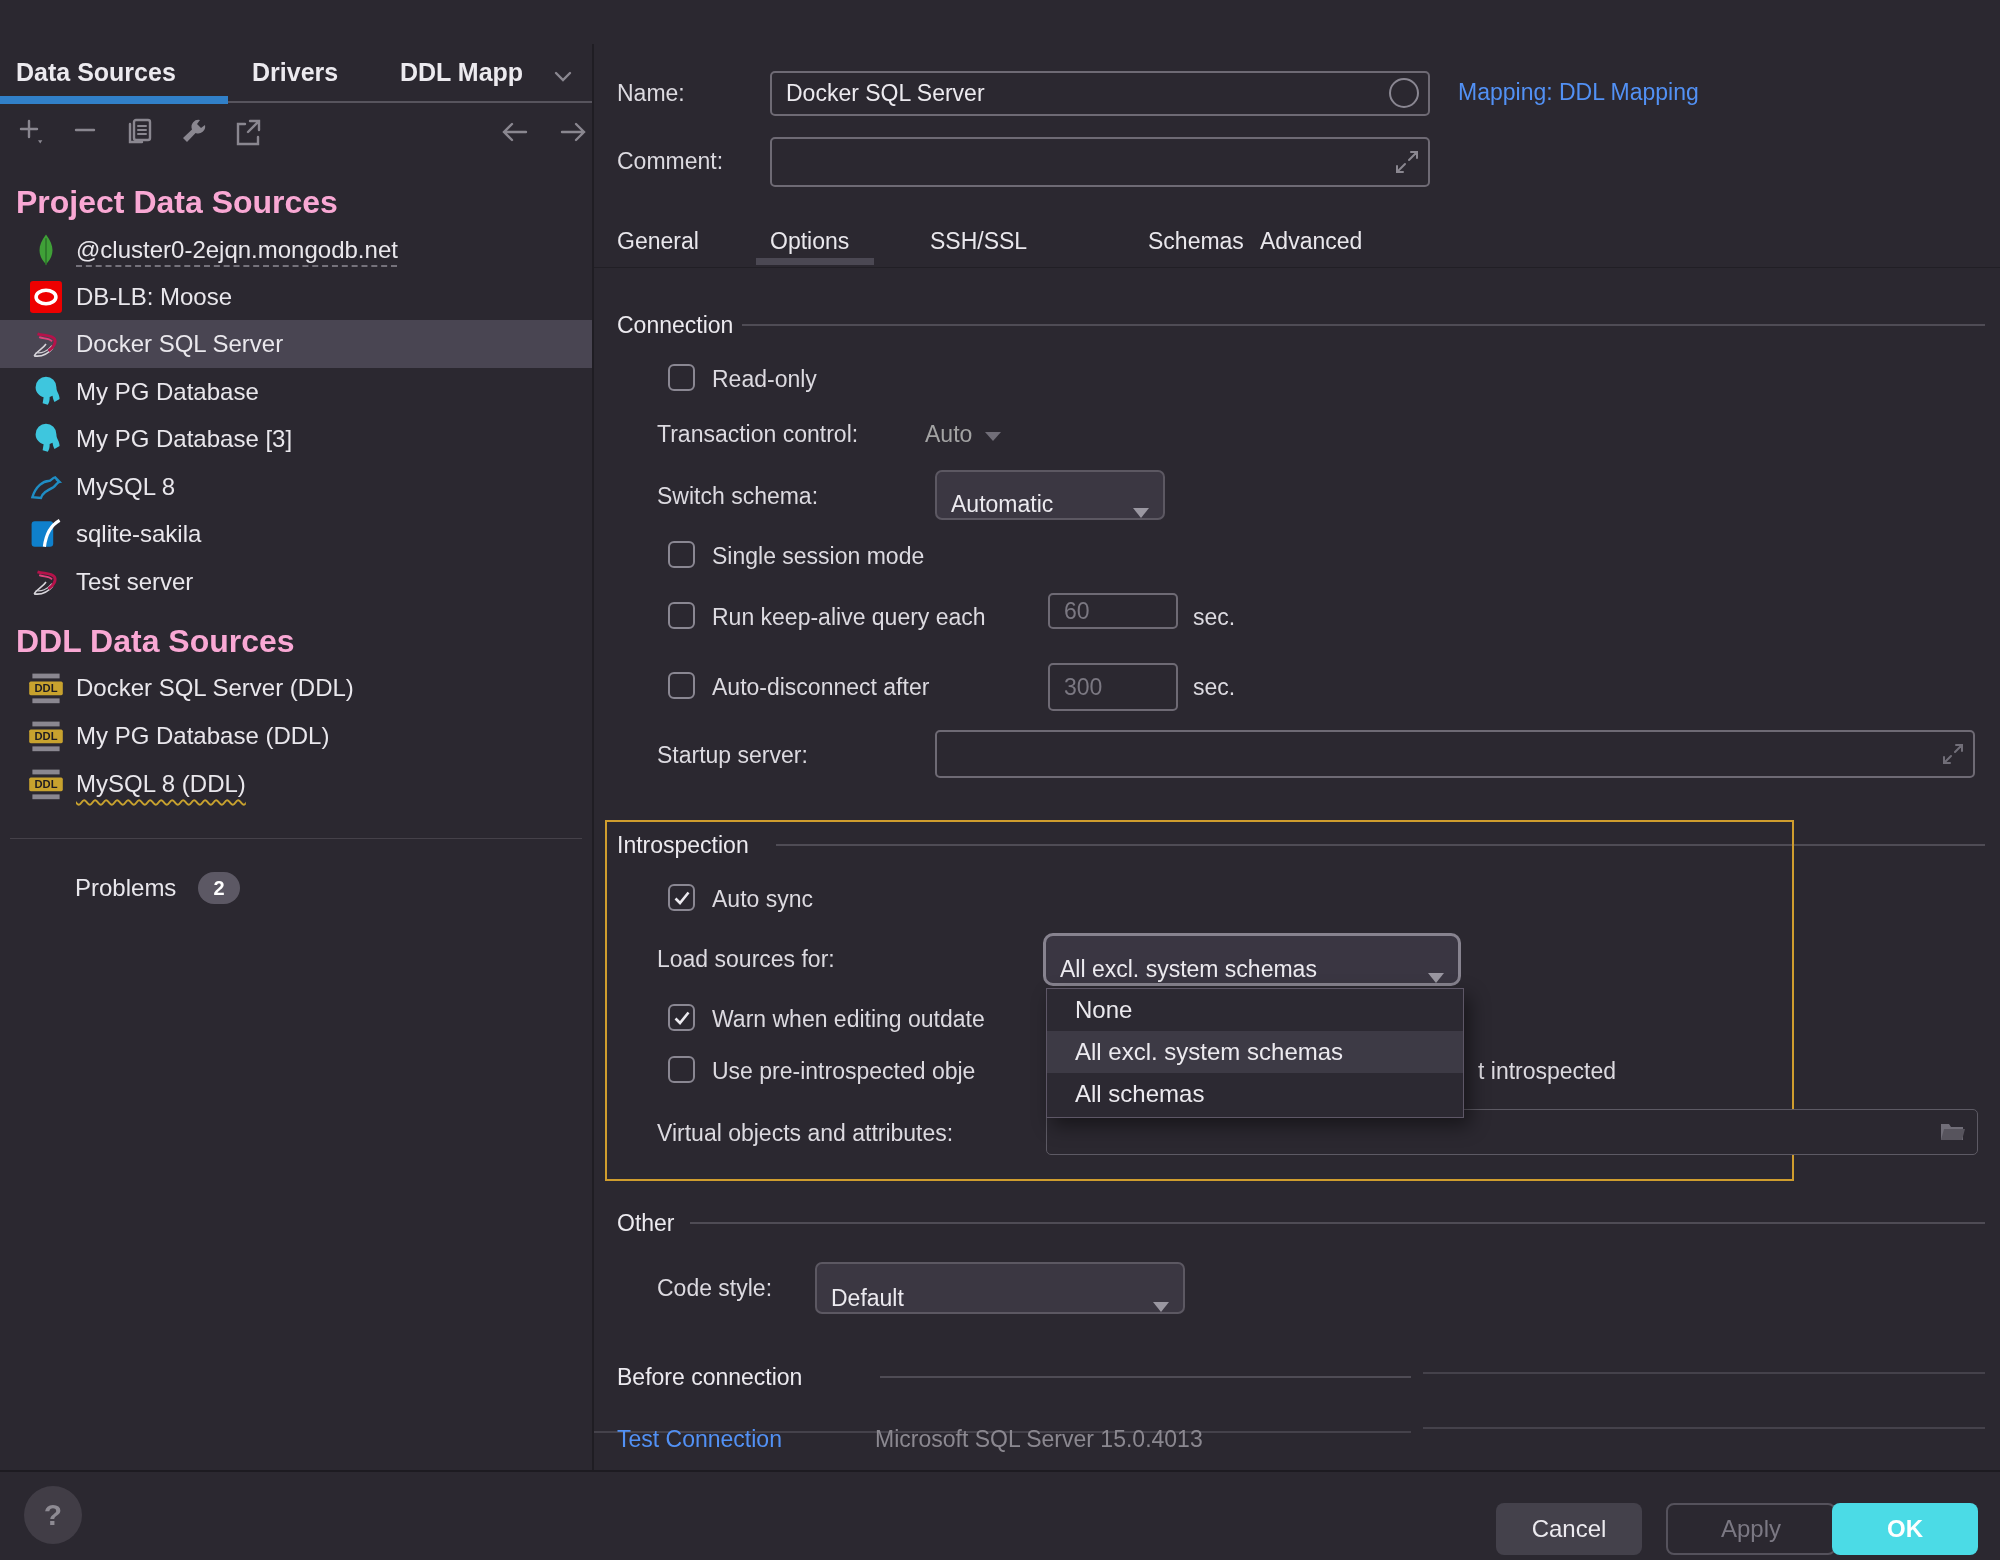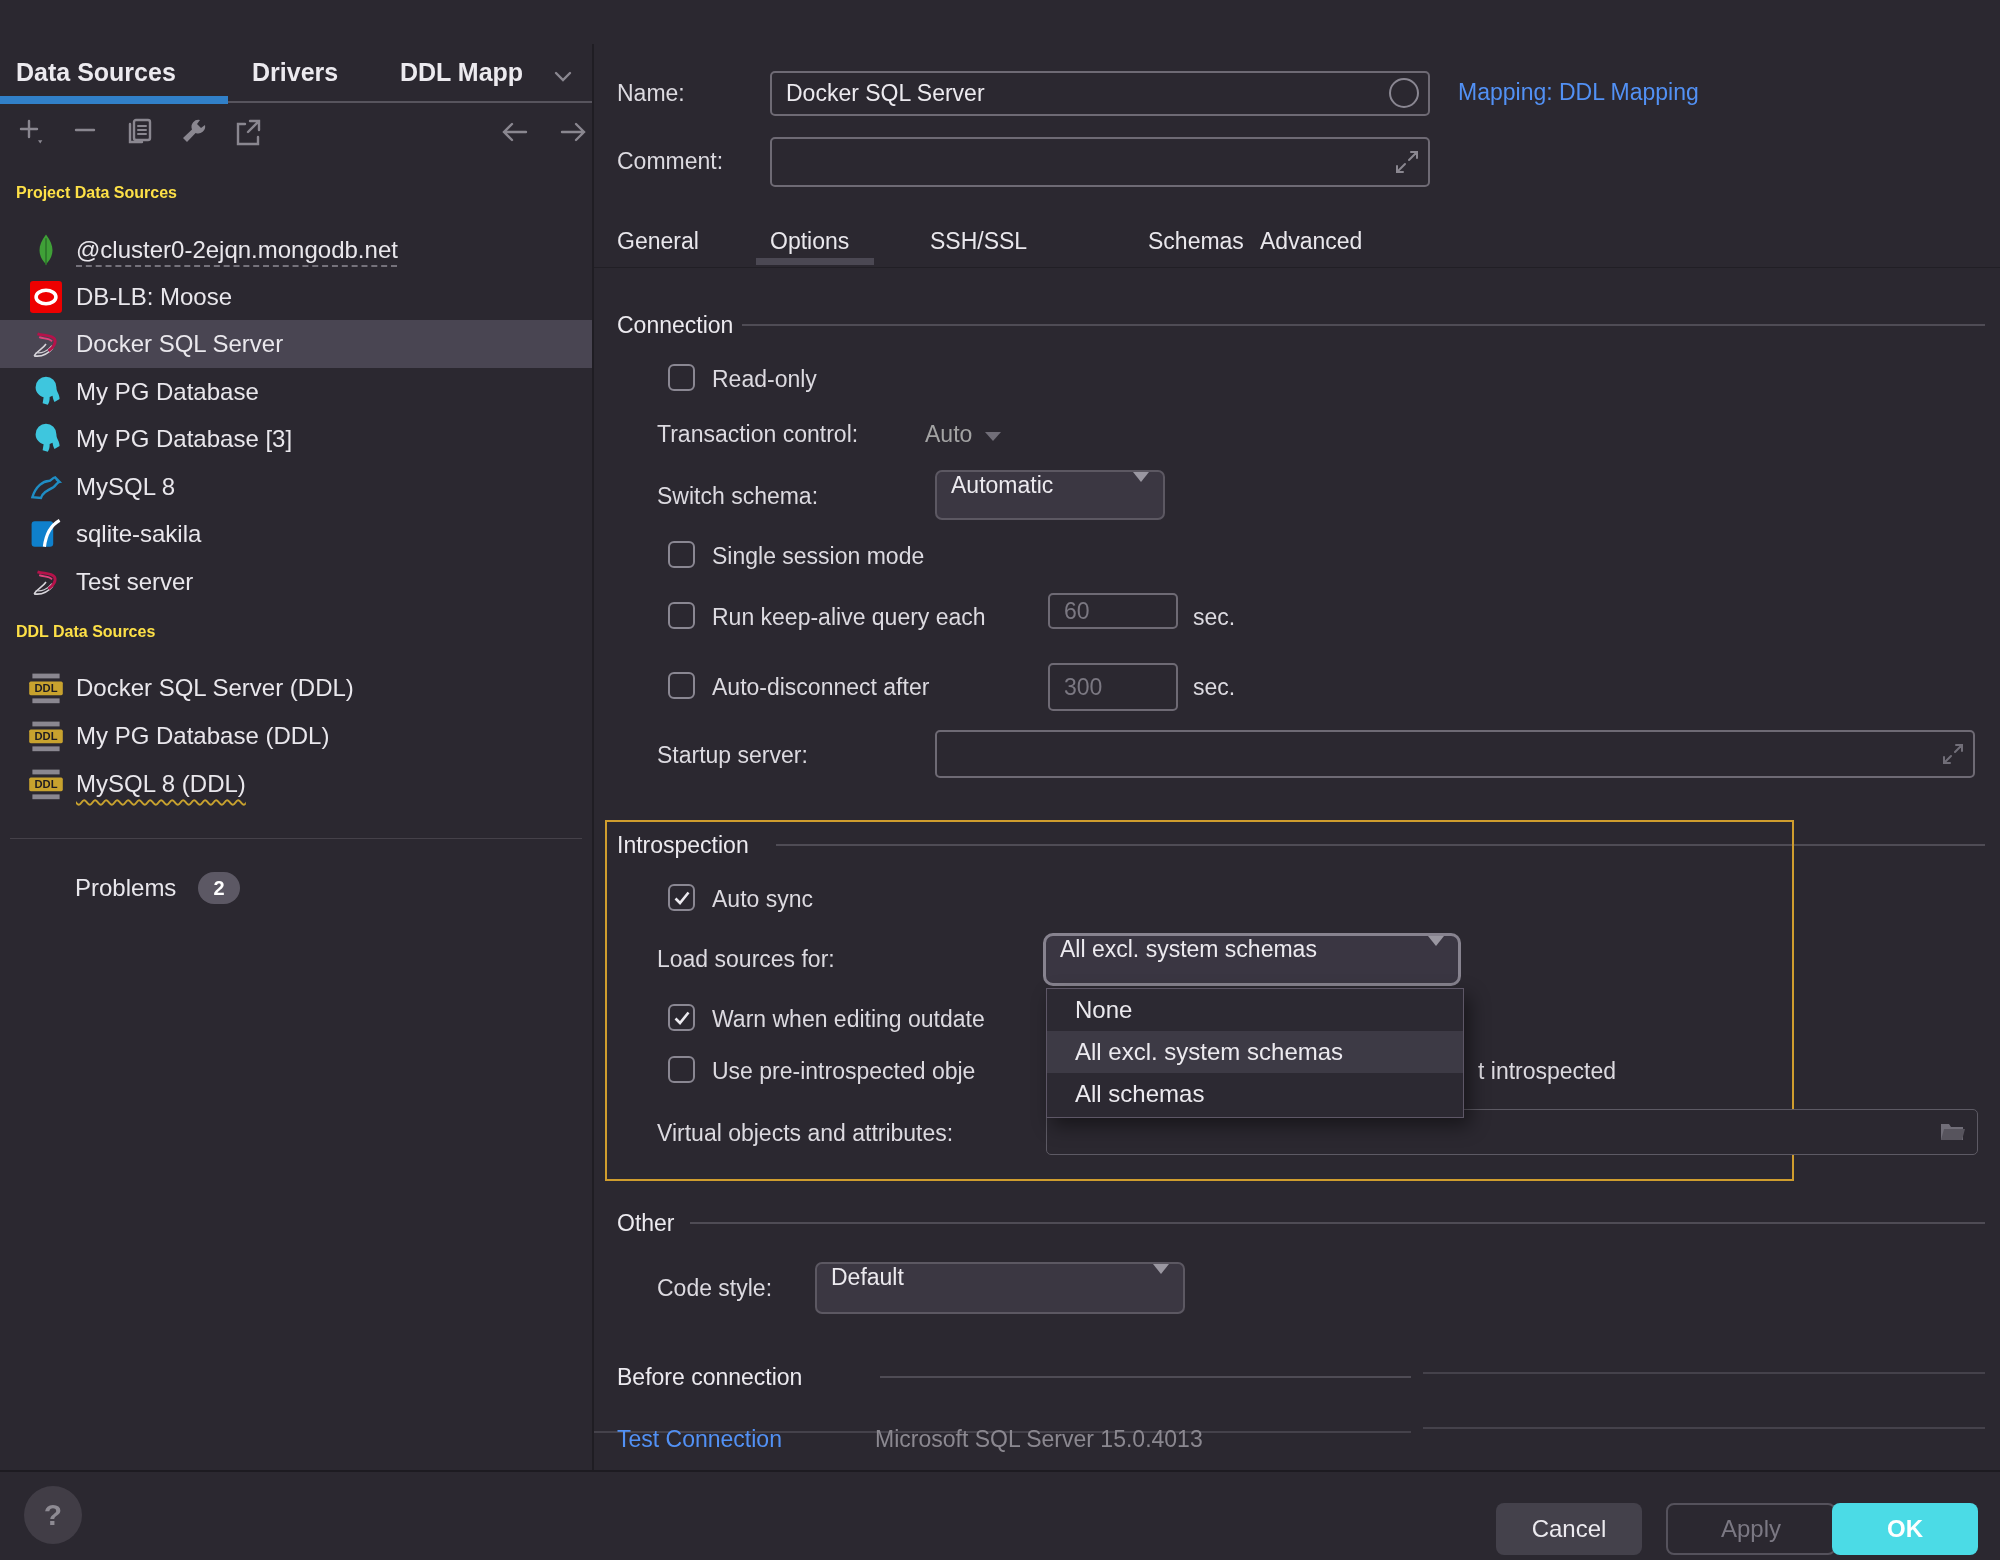--- a/index.html
+++ b/index.html
@@ -11,21 +11,21 @@
   
   #titlebar{left:0;top:0;width:2000px;height:44px;border-bottom:1px solid #1c1a20;}
   .light{position:absolute;top:11px;width:22px;height:22px;border-radius:50%;}
   #window-title{left:0;top:8px;width:2000px;text-align:center;font-size:24px;font-weight:bold;color:#b9b6be;}
   
   #left-divider{left:592px;top:44px;width:2px;height:1426px;background:#1f1d23;}
   .side-tab{position:absolute;top:58px;font-size:25px;font-weight:bold;color:#eceaef;white-space:nowrap;cursor:default;}
   #side-tabline{left:0;top:101px;width:592px;height:2px;background:#57545d;}
   #side-tab-underline{left:0;top:96px;width:228px;height:8px;background:#3180c8;z-index:2;}
   .tool-ic{position:absolute;top:116px;width:32px;height:32px;color:#8a8790;}
-  .tree-label{position:absolute;left:16px;font-size:16px;font-weight:bold;color:#fde047;}
+  .tree-label{position:absolute;left:16px;font-size:32px;font-weight:bold;color:#f9a8d4;}
   .tree-row{position:absolute;left:0;width:592px;height:48px;display:flex;align-items:center;}
   .tree-row.selected{background:#494552;}
   .tree-ic{position:absolute;left:28px;width:36px;height:36px;display:flex;align-items:center;justify-content:center;}
   .tree-txt{position:absolute;left:76px;font-size:24px;color:#e9e7ec;white-space:nowrap;}
   .u-dashed{text-decoration:underline dashed #75727b 2px;text-underline-offset:7px;}
   .u-wavy{text-decoration:underline wavy #c8a22e 2px;text-underline-offset:7px;}
   #sidebar-divider{left:10px;top:838px;width:572px;height:1px;background:#454149;}
   #problems-label{left:75px;top:874px;font-size:24px;color:#e9e7ec;}
   #problems-badge{left:198px;top:872px;width:42px;height:32px;border-radius:16px;background:#5c5864;
     display:flex;align-items:center;justify-content:center;font-size:20px;font-weight:bold;color:#fff;}
@@ -36,21 +36,21 @@
   .field.ghost{color:#7b7882;}
   .link{position:absolute;font-size:23px;color:#5291f5;cursor:pointer;white-space:nowrap;}
   .rtab{position:absolute;top:228px;font-size:23px;color:#e9e7ec;cursor:default;}
   #rtab-underline{left:756px;top:258px;width:118px;height:7px;background:#4b4853;}
   #rtab-divider{left:594px;top:267px;width:1406px;height:1px;background:#211f25;}
   .section-title{position:absolute;font-size:23px;color:#eceaef;white-space:nowrap;z-index:1;}
   .hline{position:absolute;height:2px;background:#4f4c55;z-index:0;}
   .cb{position:absolute;width:27px;height:27px;border:2px solid #8a8792;border-radius:6px;box-sizing:border-box;
     display:flex;align-items:center;justify-content:center;background:transparent;}
   .combo{position:absolute;background:#3b3742;border:2px solid #5c5862;border-radius:7px;
-    display:flex;align-items:flex-start;padding:0 14px;box-sizing:border-box;font-size:23px;color:#eceaef;}
+    display:flex;align-items:flex-end;padding:0 14px;box-sizing:border-box;font-size:23px;color:#eceaef;}
   .combo .arr{position:absolute;right:14px;width:0;height:0;border-left:8px solid transparent;
     border-right:8px solid transparent;border-top:10px solid #9a97a1;}
   .combo.focused{border:3px solid #87838f;border-radius:10px;background:#3a3642;}
   #introspection-box{left:605px;top:820px;width:1185px;height:357px;border:2px solid #cf9d2e;z-index:2;pointer-events:none;}
   
   #load-popup{left:1046px;top:988px;width:416px;height:128px;background:#2c2932;border:1px solid #5e5767;
     box-shadow:6px 8px 18px rgba(0,0,0,.45);z-index:5;}
   .popup-item{height:42px;display:flex;align-items:center;padding-left:28px;font-size:24px;color:#eceaef;cursor:pointer;}
   .popup-item.hover{background:#3d3a45;}
   

